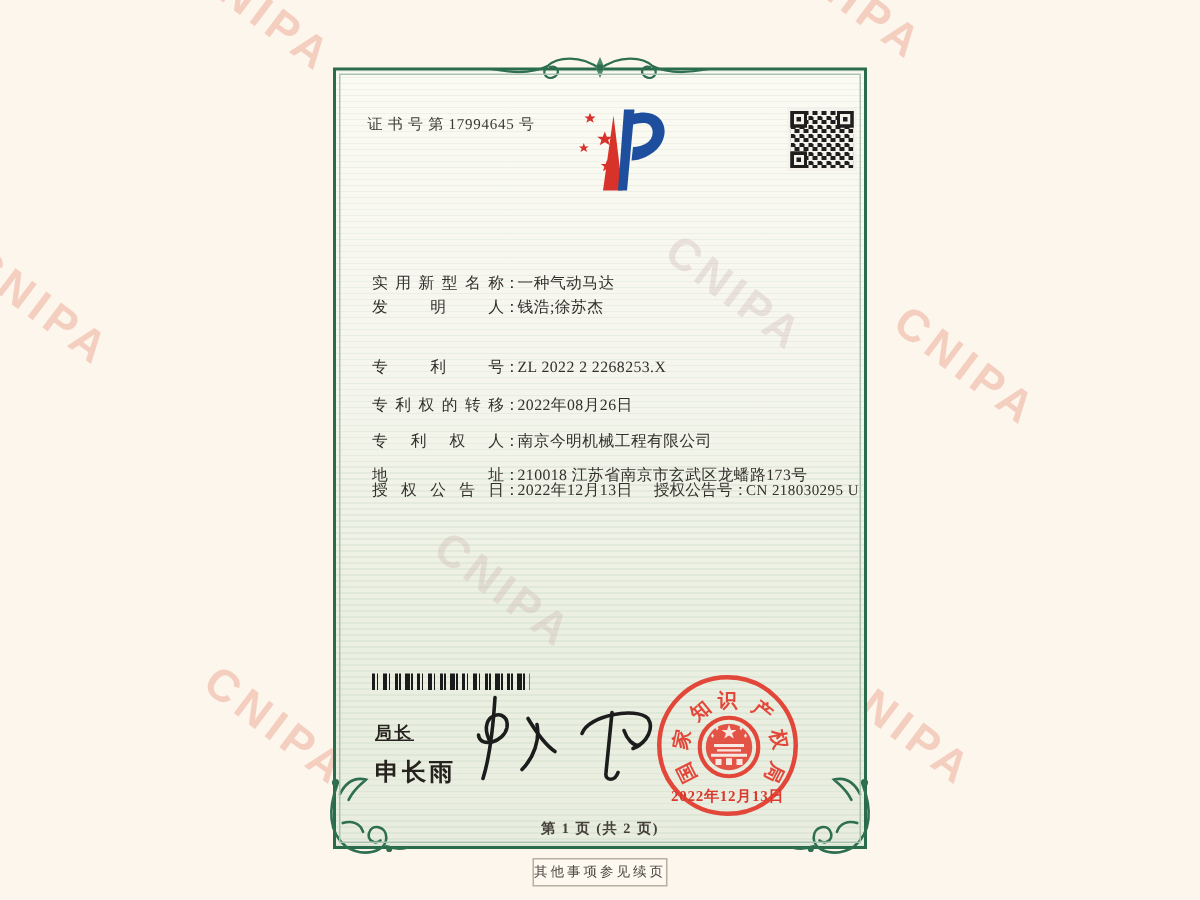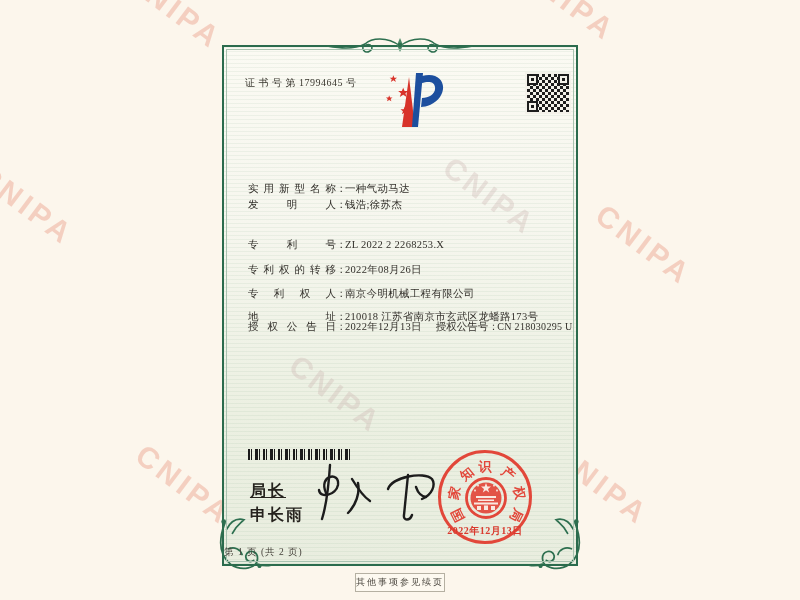--- a/index.html
+++ b/index.html
@@ -82,21 +82,21 @@
   .paras p{margin:0;text-indent:2em;}
   
   .barcode{
     position:absolute;left:24px;top:402px;width:105px;height:11px;z-index:2;
     background:repeating-linear-gradient(90deg,
       #1b1b1b 0 2px,rgba(0,0,0,0) 2px 3px,
       #1b1b1b 3px 4px,rgba(0,0,0,0) 4px 7px,
       #1b1b1b 7px 10px,rgba(0,0,0,0) 10px 11px,
       #1b1b1b 11px 12px,rgba(0,0,0,0) 12px 15px);
   }
-  .signer-title{position:absolute;left:26px;top:434px;font-size:16px;font-weight:bold;color:#26231e;z-index:2;letter-spacing:2px;text-decoration:underline;}
+  .signer-title{position:absolute;left:26px;top:434px;font-size:11px;font-weight:bold;color:#26231e;z-index:2;letter-spacing:2px;text-decoration:underline;}
   .signer-name{position:absolute;left:26px;top:458px;font-size:16px;font-weight:bold;color:#26231e;z-index:2;letter-spacing:2px;}
   .signature{position:absolute;left:72px;top:412px;width:160px;height:70px;z-index:2;}
   .seal{
     position:absolute;left:214px;top:403px;width:94px;height:94px;z-index:3;
     border:3px solid #e23b2e;border-radius:50%;box-sizing:border-box;
     opacity:0.93;
   }
   .seal-char{
     position:absolute;width:14px;height:14px;font-size:13px;line-height:14px;
     font-weight:bold;color:#e23b2e;text-align:center;
@@ -107,22 +107,22 @@
   .sc3{left:37px;top:7px;}
   .sc4{left:60px;top:14px;transform:rotate(39deg);}
   .sc5{left:71px;top:33px;transform:rotate(78deg);}
   .sc6{left:68px;top:55px;transform:rotate(117deg);}
   .emblem{position:absolute;left:23px;top:23px;width:44px;height:44px;}
   .seal-date{
     position:absolute;left:210px;top:477px;width:102px;z-index:4;text-align:center;
     font-size:10px;font-weight:bold;color:#d93a2e;letter-spacing:0.5px;white-space:nowrap;
   }
   .page-info{
-    position:absolute;left:0;right:0;top:499px;z-index:2;
-    font-size:9.5px;color:#45413a;letter-spacing:1px;
+    position:absolute;left:0;right:0;top:499px;text-align:center;z-index:2;
+    font-size:9.5px;color:#45413a;letter-spacing:1px;font-weight:bold;
   }
   .note-wrap{position:absolute;left:222px;top:571px;width:356px;text-align:center;z-index:2;}
   .note-box{
     display:inline-block;border:1px solid #b5b0a2;background:#fdf9f0;
     padding:2px 0;font-size:9px;color:#4a463e;letter-spacing:2px;
   }
 </style>
 </head>
 <body>
 

